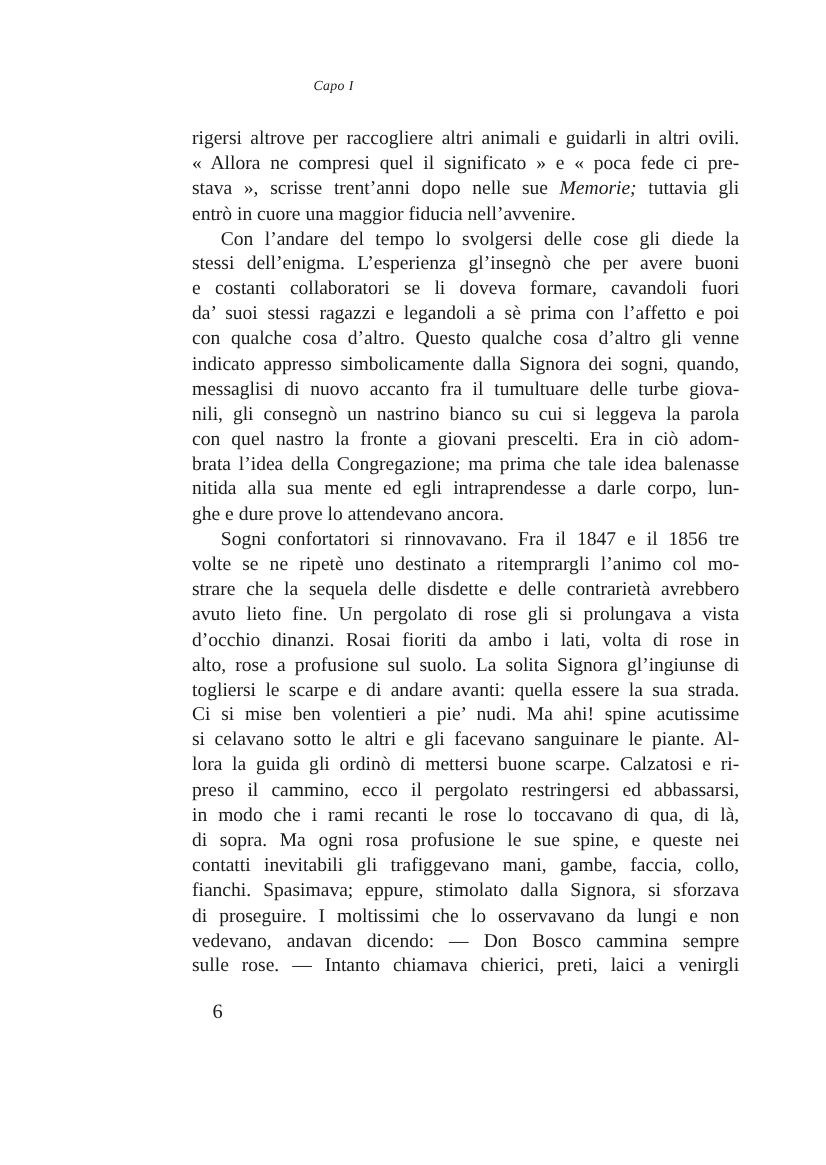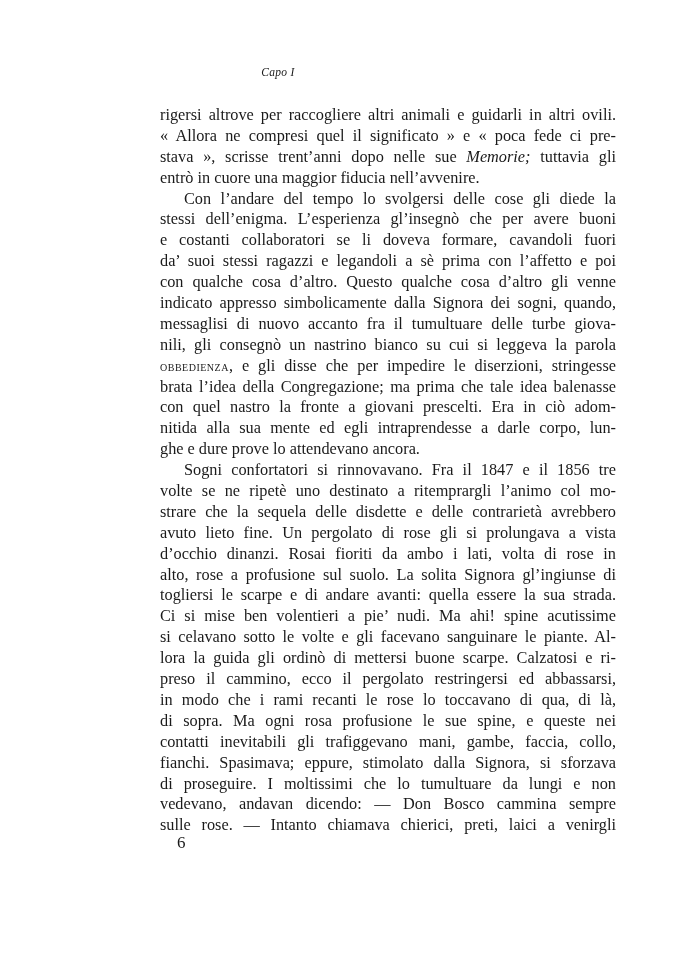--- a/index.html
+++ b/index.html
@@ -26,38 +26,37 @@
     <div class="line"><span>stava », scrisse trent’anni dopo nelle sue </span><i>Memorie;</i><span> tuttavia gli</span></div>
     <div class="line last">entrò in cuore una maggior fiducia nell’avvenire.</div>
     <div class="line indent">Con l’andare del tempo lo svolgersi delle cose gli diede la</div>
     <div class="line">stessi dell’enigma. L’esperienza gl’insegnò che per avere buoni</div>
     <div class="line">e costanti collaboratori se li doveva formare, cavandoli fuori</div>
     <div class="line">da’ suoi stessi ragazzi e legandoli a sè prima con l’affetto e poi</div>
     <div class="line">con qualche cosa d’altro. Questo qualche cosa d’altro gli venne</div>
     <div class="line">indicato appresso simbolicamente dalla Signora dei sogni, quando,</div>
     <div class="line">messaglisi di nuovo accanto fra il tumultuare delle turbe giova-</div>
     <div class="line">nili, gli consegnò un nastrino bianco su cui si leggeva la parola</div>
-    <div class="line"><span class="sc">obbedienza</span><span>, e gli disse che per impedire le diserzioni, stringesse</span></div>
+    <div class="line">con quel nastro la fronte a giovani prescelti. Era in ciò adom-</div>
     <div class="line">brata l’idea della Congregazione; ma prima che tale idea balenasse</div>
-    <div class="line">con quel nastro la fronte a giovani prescelti. Era in ciò adom-</div>
     <div class="line">nitida alla sua mente ed egli intraprendesse a darle corpo, lun-</div>
     <div class="line last">ghe e dure prove lo attendevano ancora.</div>
     <div class="line indent">Sogni confortatori si rinnovavano. Fra il 1847 e il 1856 tre</div>
     <div class="line">volte se ne ripetè uno destinato a ritemprargli l’animo col mo-</div>
     <div class="line">strare che la sequela delle disdette e delle contrarietà avrebbero</div>
     <div class="line">avuto lieto fine. Un pergolato di rose gli si prolungava a vista</div>
     <div class="line">d’occhio dinanzi. Rosai fioriti da ambo i lati, volta di rose in</div>
     <div class="line">alto, rose a profusione sul suolo. La solita Signora gl’ingiunse di</div>
     <div class="line">togliersi le scarpe e di andare avanti: quella essere la sua strada.</div>
     <div class="line">Ci si mise ben volentieri a pie’ nudi. Ma ahi! spine acutissime</div>
-    <div class="line">si celavano sotto le volte e gli facevano sanguinare le piante. Al-</div>
+    <div class="line">si celavano sotto le altri e gli facevano sanguinare le piante. Al-</div>
     <div class="line">lora la guida gli ordinò di mettersi buone scarpe. Calzatosi e ri-</div>
     <div class="line">preso il cammino, ecco il pergolato restringersi ed abbassarsi,</div>
     <div class="line">in modo che i rami recanti le rose lo toccavano di qua, di là,</div>
     <div class="line">di sopra. Ma ogni rosa profusione le sue spine, e queste nei</div>
     <div class="line">contatti inevitabili gli trafiggevano mani, gambe, faccia, collo,</div>
     <div class="line">fianchi. Spasimava; eppure, stimolato dalla Signora, si sforzava</div>
-    <div class="line">di proseguire. I moltissimi che lo tumultuare da lungi e non</div>
+    <div class="line">di proseguire. I moltissimi che lo osservavano da lungi e non</div>
     <div class="line">vedevano, andavan dicendo: — Don Bosco cammina sempre</div>
     <div class="line">sulle rose. — Intanto chiamava chierici, preti, laici a venirgli</div>
   </div>
 
 <div class="folio">6</div>
 
 </body></html>

